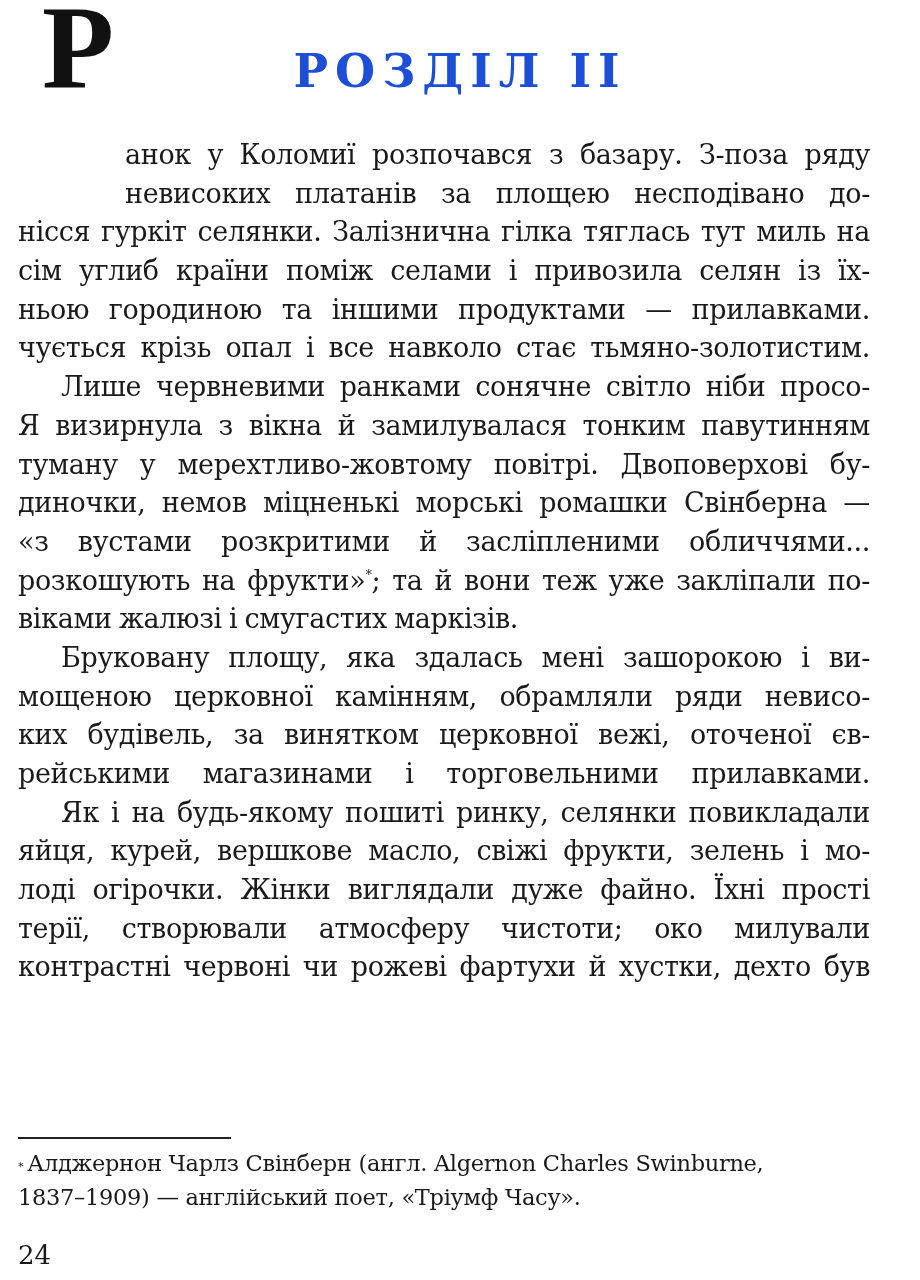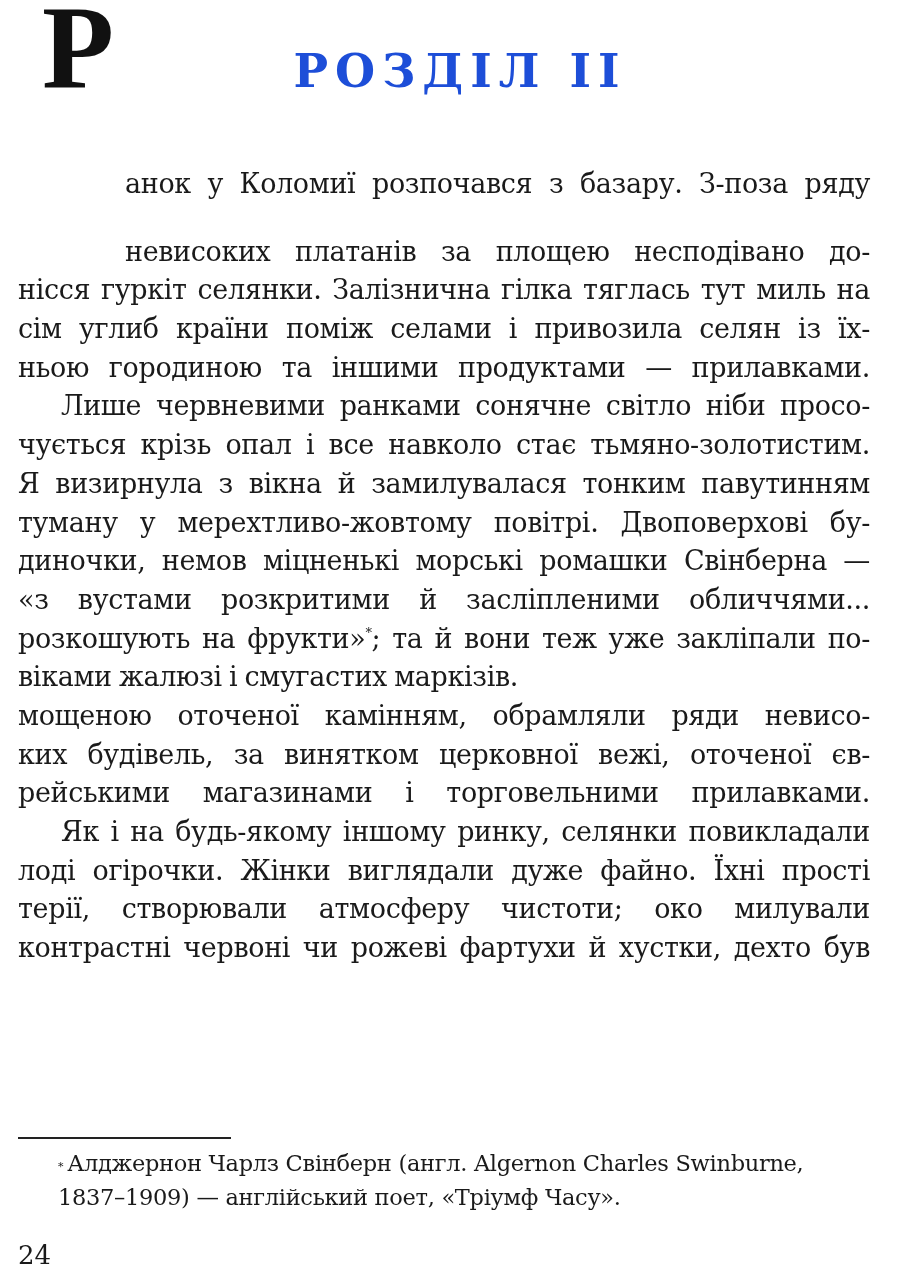--- a/index.html
+++ b/index.html
@@ -50,21 +50,20 @@
       word-spacing: -1px;
     }
     .line.last {
       text-align-last: left;
     }
     .line.indent {
       padding-left: 43px;
     }
     .line.dropcap-indent {
       padding-left: 107px;
-      margin-top: 29px;
     }
     .dropcap {
       position: absolute;
       left: 42px;
       top: 4px;
       font-family: "Liberation Serif", "DejaVu Serif", serif;
       font-weight: bold;
       font-size: 118px;
       line-height: 90px;
       color: #111;
@@ -86,21 +85,20 @@
     }
     .footnote {
       position: absolute;
       left: 18px;
       top: 1146px;
       width: 855px;
       font-size: 22.5px;
       line-height: 34px;
       font-family: "DejaVu Serif", "Liberation Serif", serif;
       letter-spacing: -0.3px;
-      margin-left: 40px;
     }
     .footnote .fn-line {
       white-space: nowrap;
       height: 34px;
     }
     .footnote sup {
       font-size: 11px;
       vertical-align: top;
       position: relative;
       top: 4px;
@@ -129,38 +127,40 @@
 
     <div>
       <div class="line dropcap-indent">анок у Коломиї розпочався з базару. З-поза ряду</div>
       <div class="line dropcap-indent">невисоких платанів за площею несподівано до-</div>
       <div class="line">нісся гуркіт селянки. Залізнична гілка тяглась тут миль на</div>
       <div class="line">сім углиб країни поміж селами і привозила селян із їх-</div>
       <div class="line">ньою городиною та іншими продуктами — прилавками.</div>
     </div>
 
     <div>
+      <div class="line">чується крізь опал і все навколо стає тьмяно-золотистим.</div>
       <div class="line indent">Лише червневими ранками сонячне світло ніби просо-</div>
-      <div class="line">чується крізь опал і все навколо стає тьмяно-золотистим.</div>
       <div class="line">Я визирнула з вікна й замилувалася тонким павутинням</div>
       <div class="line">туману у мерехтливо-жовтому повітрі. Двоповерхові бу-</div>
       <div class="line">диночки, немов міцненькі морські ромашки Свінберна —</div>
       <div class="line">«з вустами розкритими й засліпленими обличчями...</div>
       <div class="line"><span>розкошують на фрукти»</span><sup class="fn-mark">*</sup><span>; та й вони теж уже закліпали по-</span></div>
       <div class="line last">віками жалюзі і смугастих маркізів.</div>
     </div>
 
     <div>
-      <div class="line">мощеною оточеної камінням, обрамляли ряди невисо-</div>
+      <div class="line indent">Бруковану площу, яка здалась мені зашорокою і ви-</div>
+      <div class="line">мощеною церковної камінням, обрамляли ряди невисо-</div>
       <div class="line">ких будівель, за винятком церковної вежі, оточеної єв-</div>
       <div class="line">рейськими магазинами і торговельними прилавками.</div>
     </div>
 
     <div>
-      <div class="line indent">Як і на будь-якому іншому ринку, селянки повикладали</div>
+      <div class="line indent">Як і на будь-якому пошиті ринку, селянки повикладали</div>
+      <div class="line">яйця, курей, вершкове масло, свіжі фрукти, зелень і мо-</div>
       <div class="line">лоді огірочки. Жінки виглядали дуже файно. Їхні прості</div>
       <div class="line">терії, створювали атмосферу чистоти; око милували</div>
       <div class="line">контрастні червоні чи рожеві фартухи й хустки, дехто був</div>
     </div>
   </div>
 
   <div class="footnote-rule"></div>
 
   <div class="footnote">
     <div class="fn-line"><sup>*</sup><span>Алджернон Чарлз Свінберн (англ. Algernon Charles Swinburne,</span></div>

